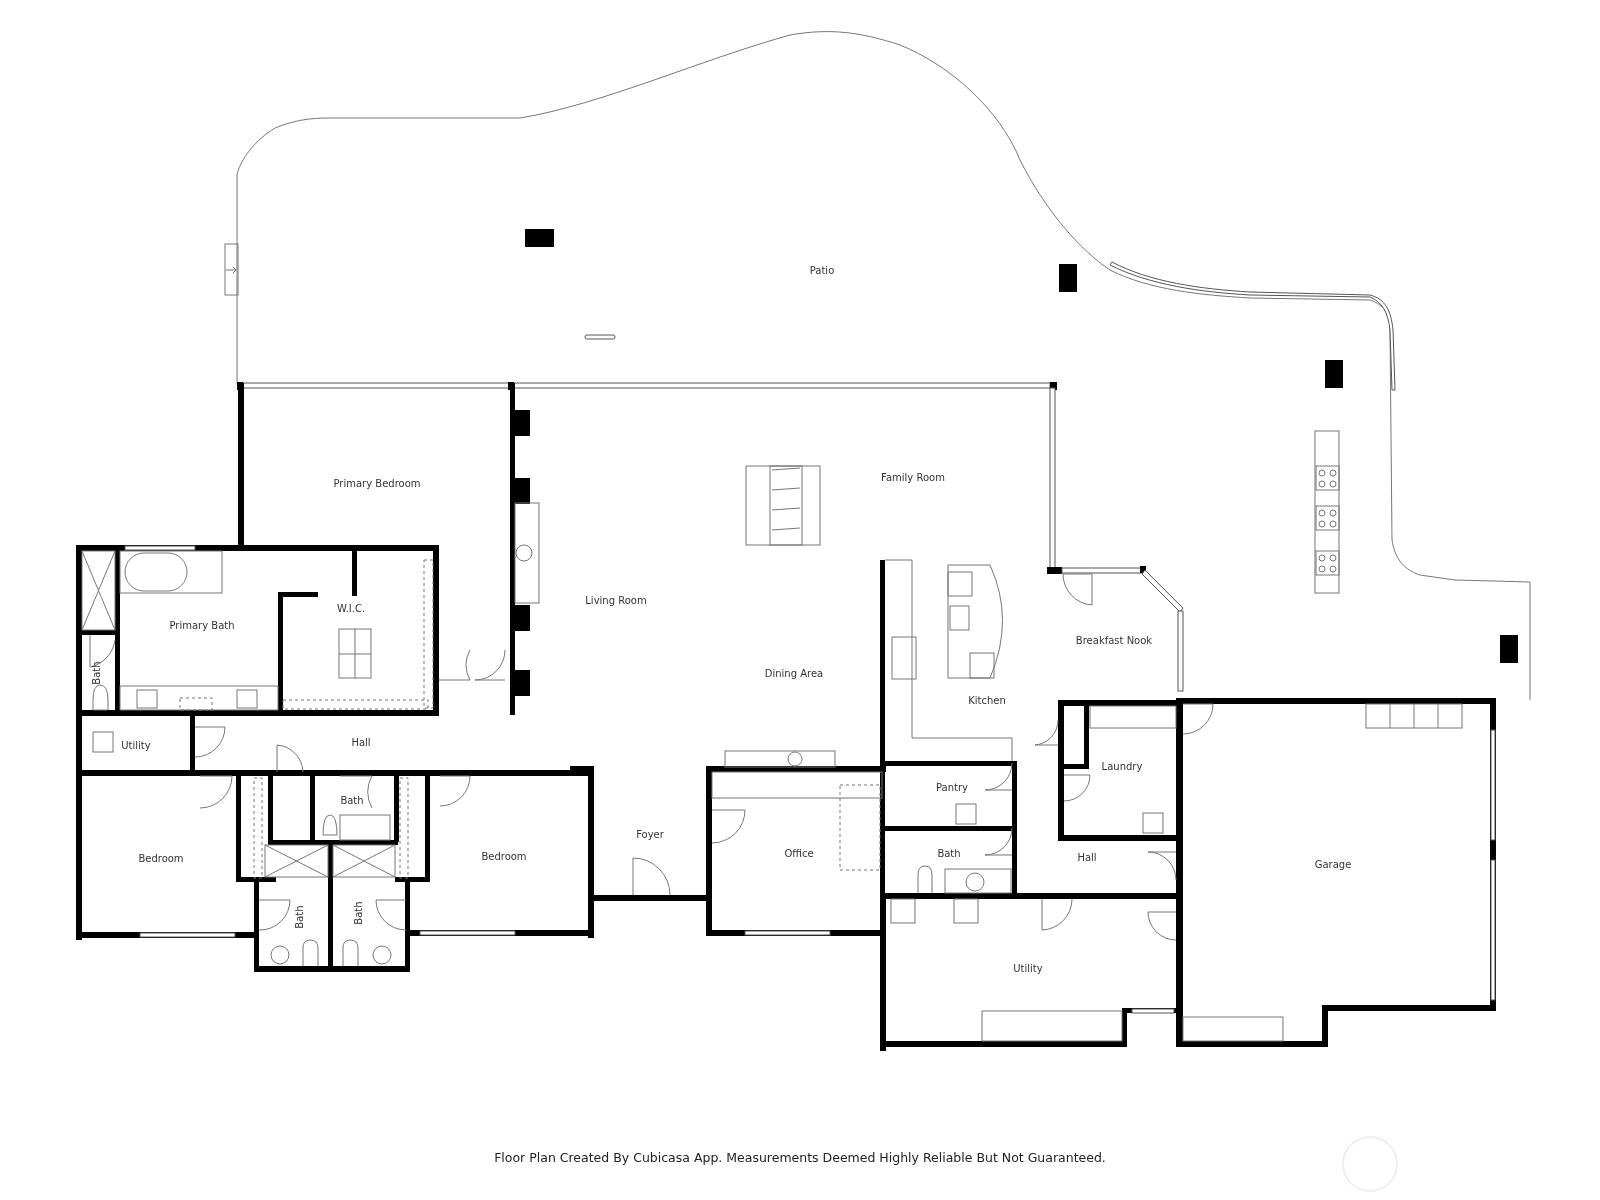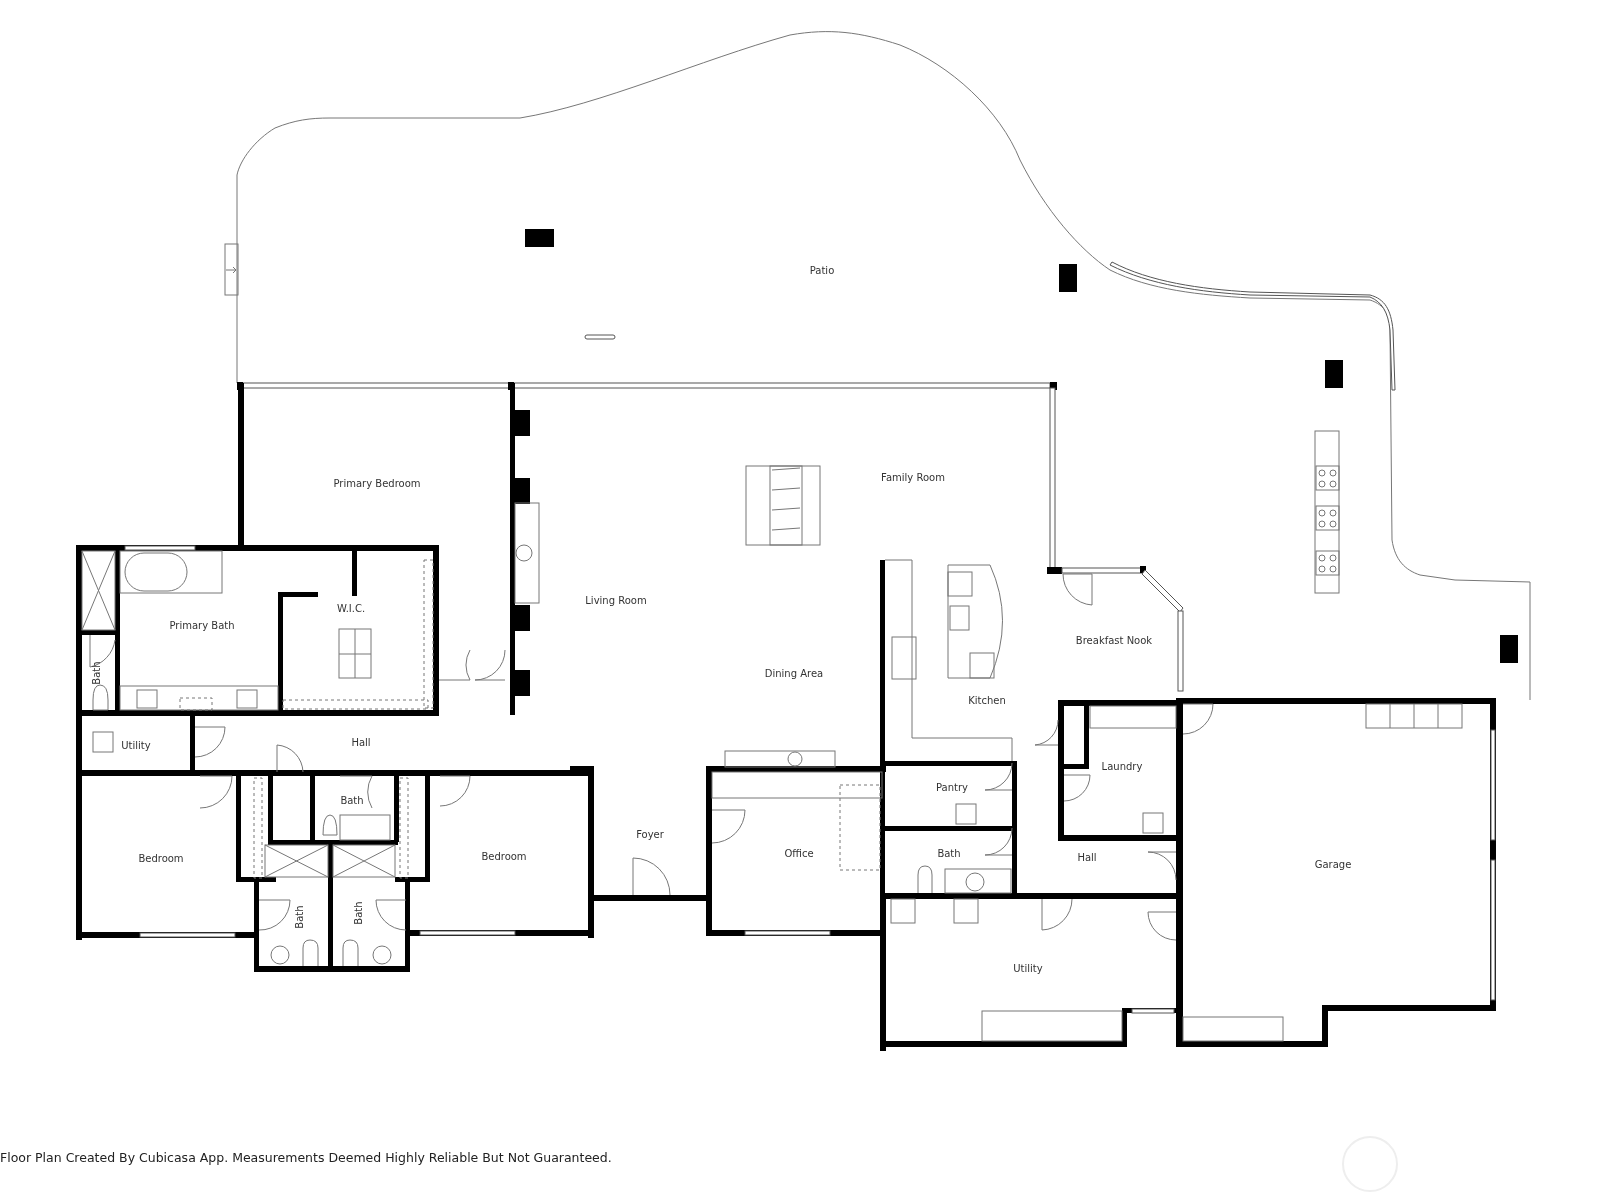--- a/index.html
+++ b/index.html
@@ -3,21 +3,21 @@
 <meta charset="utf-8">
 <style>
   html, body { margin: 0; padding: 0; background: #ffffff; }
   body { width: 1600px; height: 1200px; position: relative; overflow: hidden; font-family: "DejaVu Sans", sans-serif; }
   #plan { position: absolute; left: 0; top: 0; }
   .wall { fill: #000; }
   .light { fill: none; stroke: #777; stroke-width: 1; }
   .dash { fill: none; stroke: #777; stroke-width: 1; stroke-dasharray: 3 3; }
   .win { fill: #fff; stroke: #555; stroke-width: 1; }
   .lbl { font-family: "DejaVu Sans", sans-serif; font-size: 10px; fill: #333; }
-  .footer { position: absolute; left: 0; width: 1600px; top: 1150px; font-family: "DejaVu Sans", sans-serif; font-size: 12.5px; color: #222; }
+  .footer { position: absolute; left: 0; width: 1600px; top: 1150px; text-align: center; font-family: "DejaVu Sans", sans-serif; font-size: 12.5px; color: #222; }
   .watermark { position: absolute; left: 1342px; top: 1136px; width: 52px; height: 52px; border-radius: 50%; border: 2px solid #eee; }
 </style>
 </head>
 <body>
 
 <svg id="plan" width="1600" height="1200" viewBox="0 0 1600 1200" xmlns="http://www.w3.org/2000/svg">
 
   <g>
     <path class="light" d="M237,383 L237,175 C240,160 255,140 275,128 C295,120 310,118 330,118 L520,118 C600,105 700,60 790,35 C830,28 860,32 900,45 C950,65 1000,110 1020,160 C1045,210 1080,250 1110,270 C1150,290 1200,295 1250,298 L1370,300 C1385,305 1390,315 1390,330 L1392,540 C1395,560 1405,570 1420,575 L1455,580 L1530,582 L1530,700"></path>
     <path class="win" d="M1110,265 C1150,285 1200,292 1250,295 L1370,297 C1382,302 1388,312 1390,330 L1392,390 L1395,390 L1393,330 C1391,310 1385,299 1370,295 L1250,292 C1200,289 1150,282 1112,262 Z"></path>

